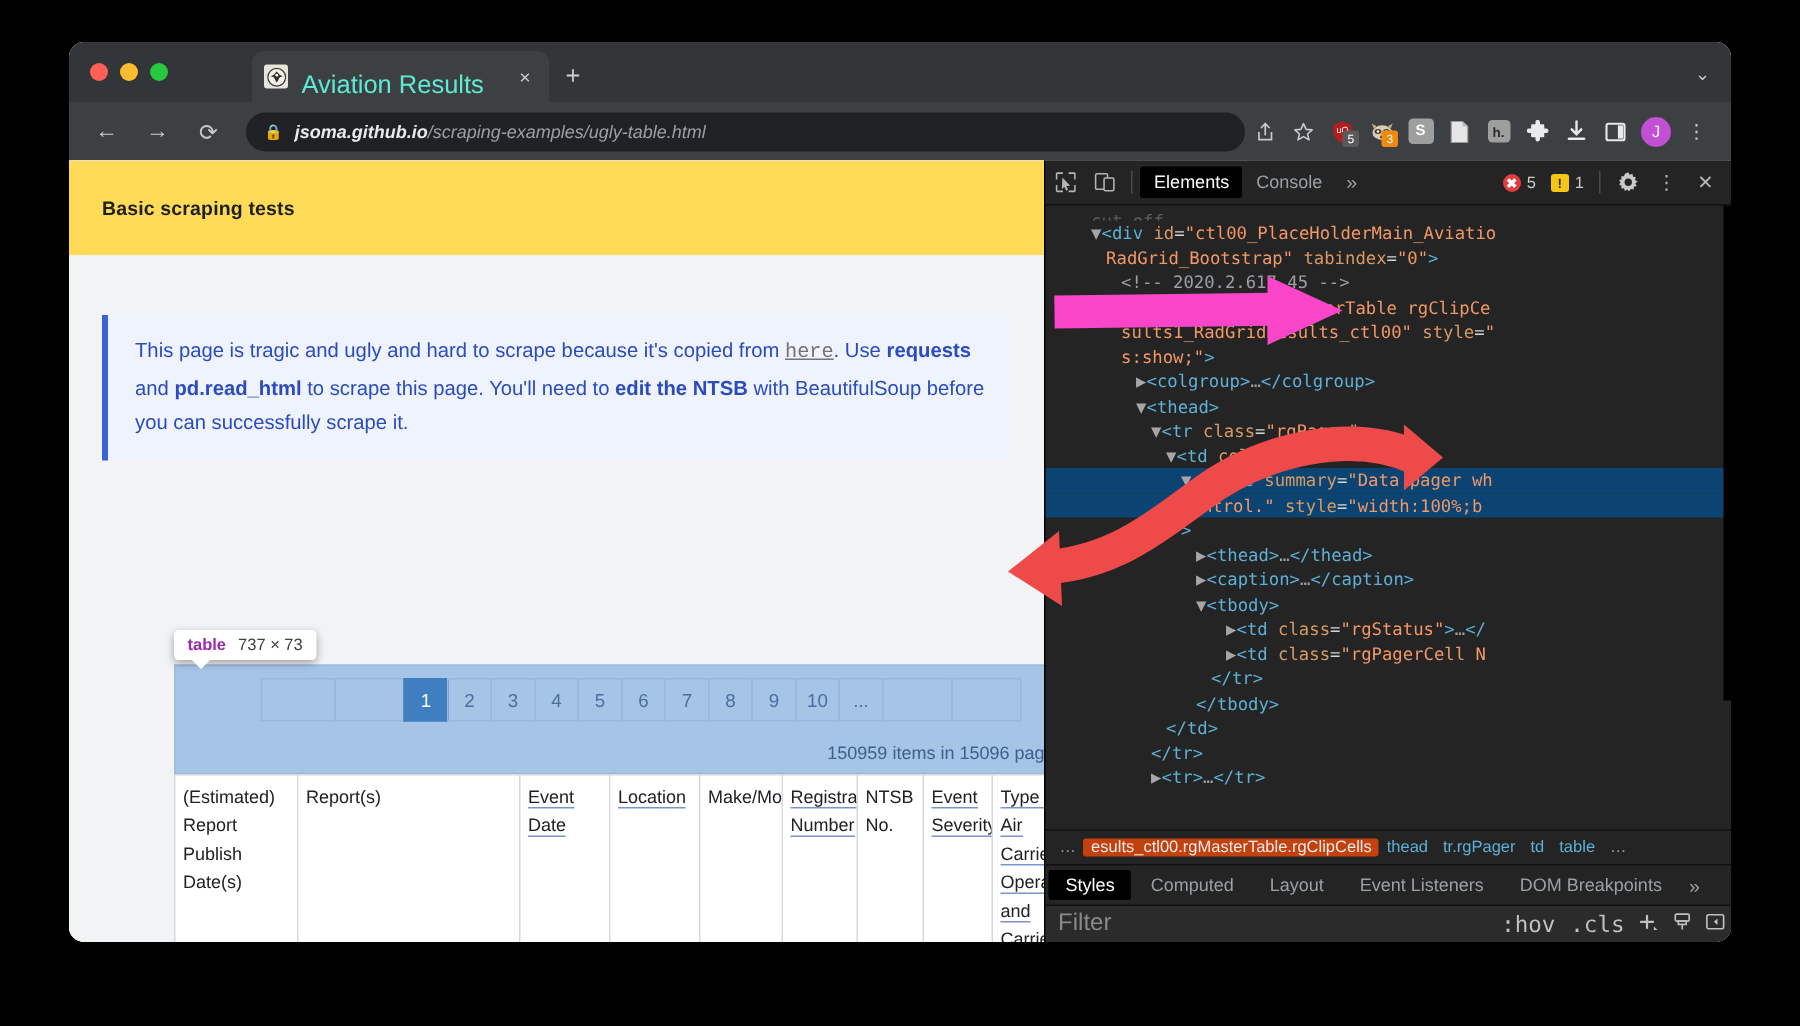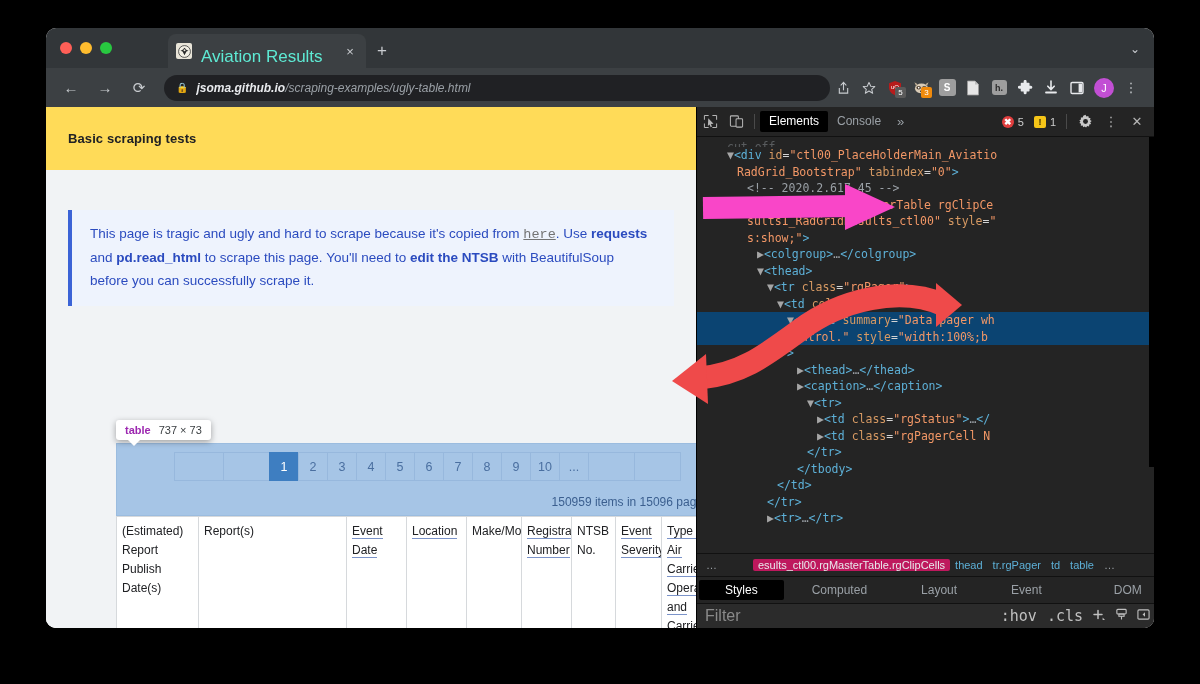--- a/index.html
+++ b/index.html
@@ -210,28 +210,28 @@
   }
 
   
   .crumb {
     flex:0 0 22px; height:22px; background:#242424;
     display:flex; align-items:center; font-size:11px; color:#5db0d7;
     border-top:1px solid #111; padding-left:4px;
     font-family:"Liberation Sans", sans-serif; overflow:hidden;
   }
   .crumb span { padding:0 5px; white-space:nowrap; }
-  .crumb .cactive { background:#be185d; color:#e8eaed; border-radius:2px;margin-left:31px; }
+  .crumb .cactive { background:#c2410c; color:#e8eaed; border-radius:2px; }
   .crumb .cdots { color:#9aa0a6; }
 
   .stab-bar {
     flex:0 0 26px; height:26px; background:#242424; display:flex; align-items:center;
     border-top:1px solid #111;
   }
-  .stab { padding:0 26px; height:20px; line-height:20px; font-size:12px; color:#9aa0a6;
+  .stab { padding:0 11px; height:20px; line-height:20px; font-size:12px; color:#9aa0a6;
           border-radius:2px; margin-left:2px; }
   .stab.active { background:#000; color:#fff; }
 
   .filterbar {
     flex:0 0 24px; height:24px; background:#2b2b2b;
     display:flex; align-items:center; border-top:1px solid #111;
   }
   .filterbar .fin {
     flex:1; font-size:16px; color:#8a8a8a; padding-left:8px;
   }
@@ -470,21 +470,21 @@
             <div class="ln"><span style="display:inline-block;width:50px"></span><span class="vl">s:show;"</span><span class="tg">&gt;</span></div>
             <div class="ln"><span style="display:inline-block;width:60px"></span><span class="tri">▶</span><span class="tg">&lt;colgroup&gt;</span><span class="cm">…</span><span class="tg">&lt;/colgroup&gt;</span></div>
             <div class="ln"><span style="display:inline-block;width:60px"></span><span class="tri">▼</span><span class="tg">&lt;thead&gt;</span></div>
             <div class="ln"><span style="display:inline-block;width:70px"></span><span class="tri">▼</span><span class="tg">&lt;tr</span> <span class="at">class</span>=<span class="vl">"rgPager"</span><span class="tg">&gt;</span></div>
             <div class="ln"><span style="display:inline-block;width:80px"></span><span class="tri">▼</span><span class="tg">&lt;td</span> <span class="at">colspan</span>=<span class="vl">"9"</span><span class="tg">&gt;</span></div>
             <div class="ln sel"><span style="display:inline-block;width:90px"></span><span class="tri">▼</span><span class="tg">&lt;table</span> <span class="at">summary</span>=<span class="vl">"Data pager wh</span></div>
             <div class="ln sel"><span style="display:inline-block;width:90px"></span><span class="vl">control."</span> <span class="at">style</span>=<span class="vl">"width:100%;b</span></div>
             <div class="ln"><span style="display:inline-block;width:90px"></span><span class="tg">&gt;</span></div>
             <div class="ln"><span style="display:inline-block;width:100px"></span><span class="tri">▶</span><span class="tg">&lt;thead&gt;</span><span class="cm">…</span><span class="tg">&lt;/thead&gt;</span></div>
             <div class="ln"><span style="display:inline-block;width:100px"></span><span class="tri">▶</span><span class="tg">&lt;caption&gt;</span><span class="cm">…</span><span class="tg">&lt;/caption&gt;</span></div>
-            <div class="ln"><span style="display:inline-block;width:110px"></span><span class="tri">▼</span><span class="tg">&lt;tr&gt;</span></div>
+            <div class="ln"><span style="display:inline-block;width:100px"></span><span class="tri">▼</span><span class="tg">&lt;tbody&gt;</span></div>
             <div class="ln"><span style="display:inline-block;width:120px"></span><span class="tri">▶</span><span class="tg">&lt;td</span> <span class="at">class</span>=<span class="vl">"rgStatus"</span><span class="tg">&gt;</span><span class="cm">…</span><span class="tg">&lt;/</span></div>
             <div class="ln"><span style="display:inline-block;width:120px"></span><span class="tri">▶</span><span class="tg">&lt;td</span> <span class="at">class</span>=<span class="vl">"rgPagerCell N</span></div>
             <div class="ln"><span style="display:inline-block;width:110px"></span><span class="tg">&lt;/tr&gt;</span></div>
             <div class="ln"><span style="display:inline-block;width:100px"></span><span class="tg">&lt;/tbody&gt;</span></div>
             <div class="ln"><span style="display:inline-block;width:80px"></span><span class="tg">&lt;/td&gt;</span></div>
             <div class="ln"><span style="display:inline-block;width:70px"></span><span class="tg">&lt;/tr&gt;</span></div>
             <div class="ln"><span style="display:inline-block;width:70px"></span><span class="tri">▶</span><span class="tg">&lt;tr&gt;</span><span class="cm">…</span><span class="tg">&lt;/tr&gt;</span></div>
             <div class="dom-scroll"></div>
           </div>
 

